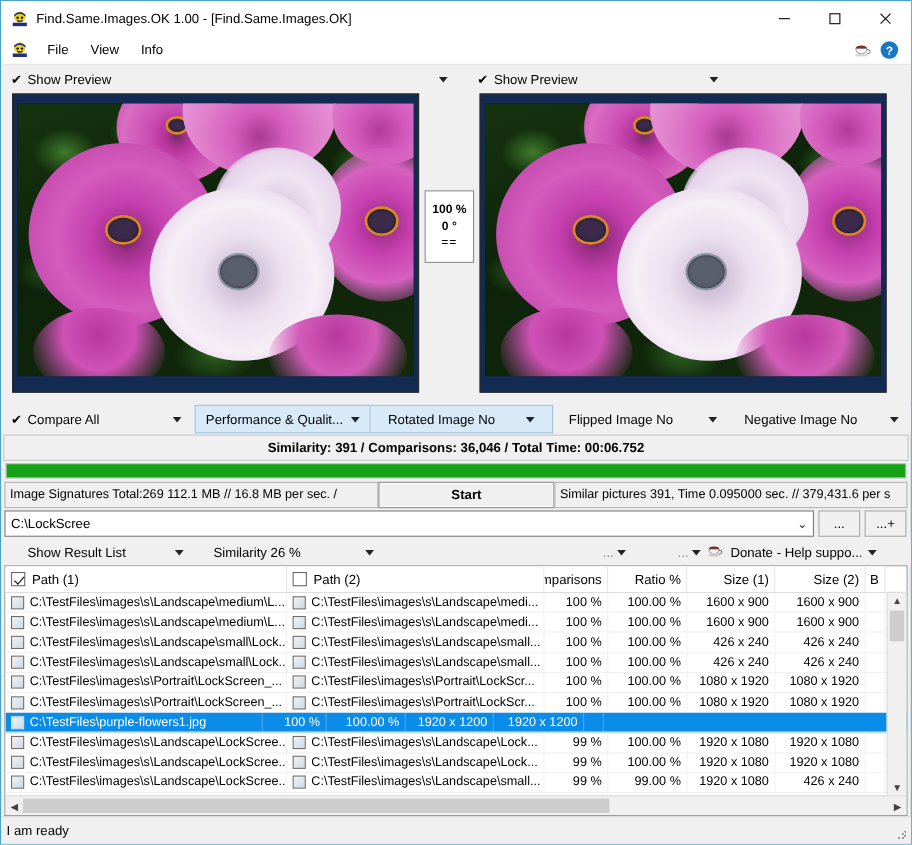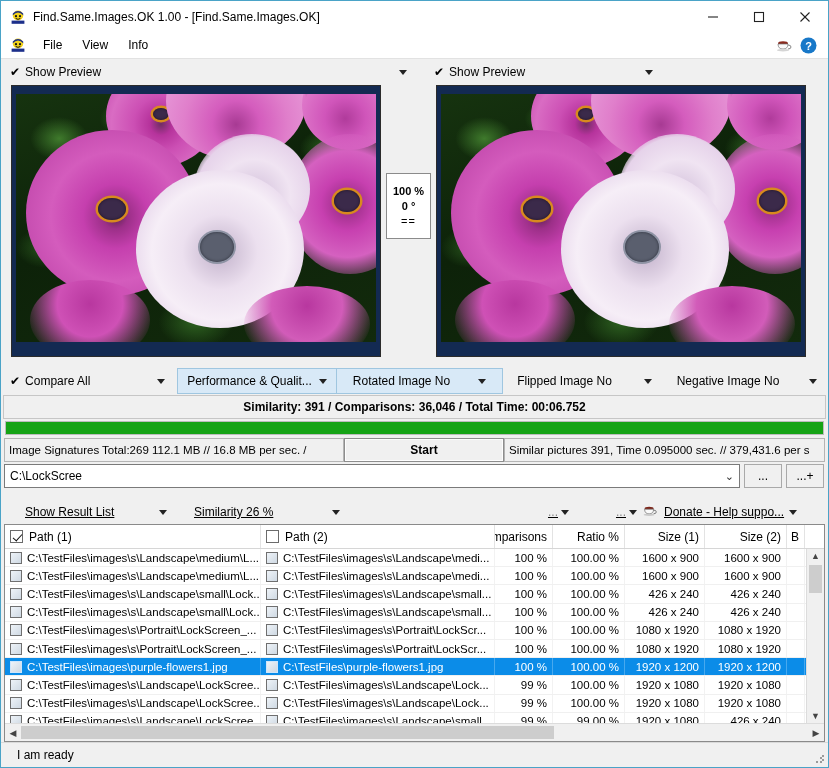--- a/index.html
+++ b/index.html
@@ -284,22 +284,21 @@
     font-size: 12px; color: #000;
     box-sizing: border-box;
   }
 
   
   .result-bar {
     height: 24px;
     display: flex; align-items: center;
     background: #f0f0f0;
     flex: 0 0 auto;
-    margin-top: 12px;
-    text-decoration: underline;
+    margin-top: 2px;
   }
   .rb {
     display: flex; align-items: center;
     font-size: 12px; color: #000;
     box-sizing: border-box;
     white-space: nowrap;
   }
   .rb .arr {
     width: 0; height: 0;
     border-left: 4px solid transparent;
@@ -439,21 +438,21 @@
     background: #cdcdcd;
   }
 
   
   .statusbar {
     height: 24px;
     background: #f0f0f0;
     border-top: 1px solid #d9d9d9;
     display: flex; align-items: center;
     font-size: 12px; color: #000;
-    padding-left: 16px;
+    padding-left: 5px;
     flex: 0 0 auto;
     position: relative;
   }
   .grip {
     position: absolute; right: 3px; bottom: 3px;
     width: 10px; height: 10px;
     background:
       radial-gradient(circle 1px at 2px 8px, #9a9a9a 99%, transparent 100%),
       radial-gradient(circle 1px at 6px 8px, #9a9a9a 99%, transparent 100%),
       radial-gradient(circle 1px at 8px 6px, #9a9a9a 99%, transparent 100%),
@@ -838,24 +837,20 @@
             <span>1080 x 1920</span>
           </div>
           <div class="td num c-s2">
             <span>1080 x 1920</span>
           </div>
           <div class="td num c-b">
             <span></span>
           </div>
         </div>
         <div class="trow sel">
-          <div class="td c-p1">
-            <span class="ficon"></span>
-            <span>C:\TestFiles\images\purple-flowers1.jpg</span>
-          </div>
           <div class="td c-p2">
             <span class="ficon"></span>
             <span>C:\TestFiles\purple-flowers1.jpg</span>
           </div>
           <div class="td num c-sim">
             <span>100 %</span>
           </div>
           <div class="td num c-ratio">
             <span>100.00 %</span>
           </div>

